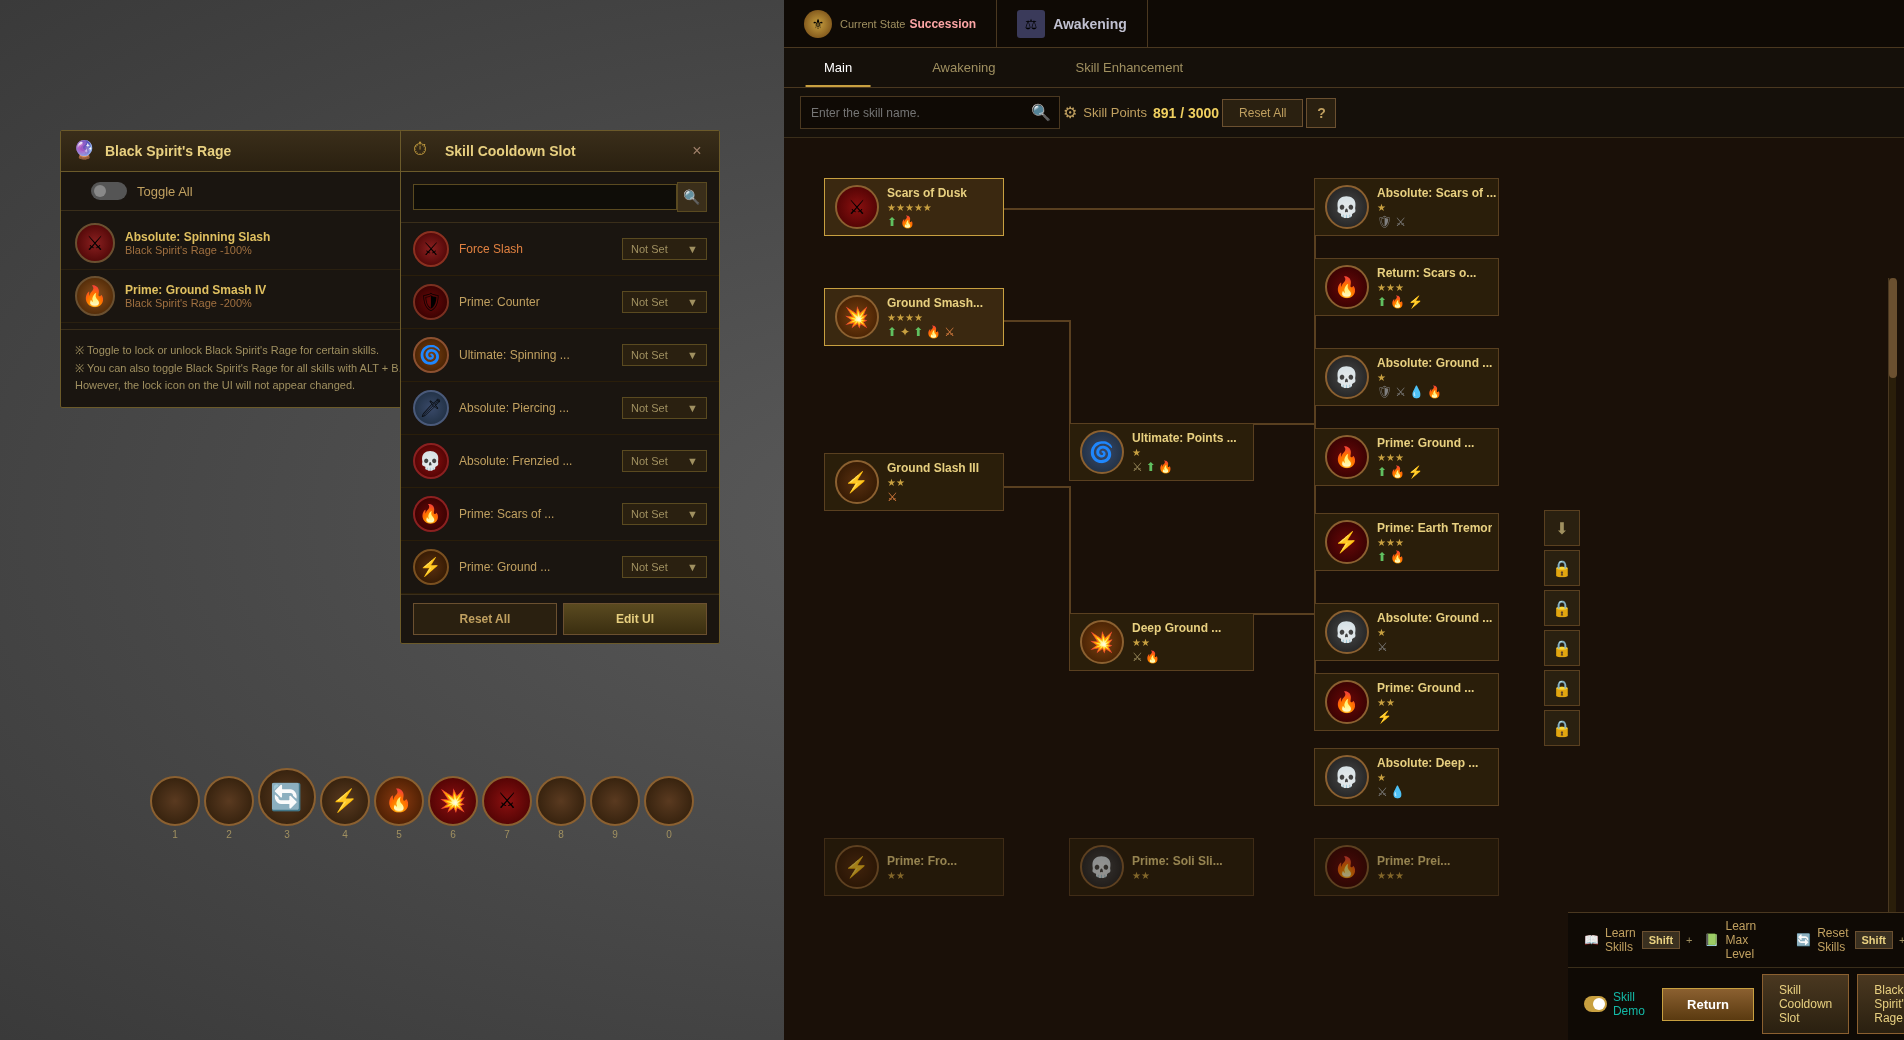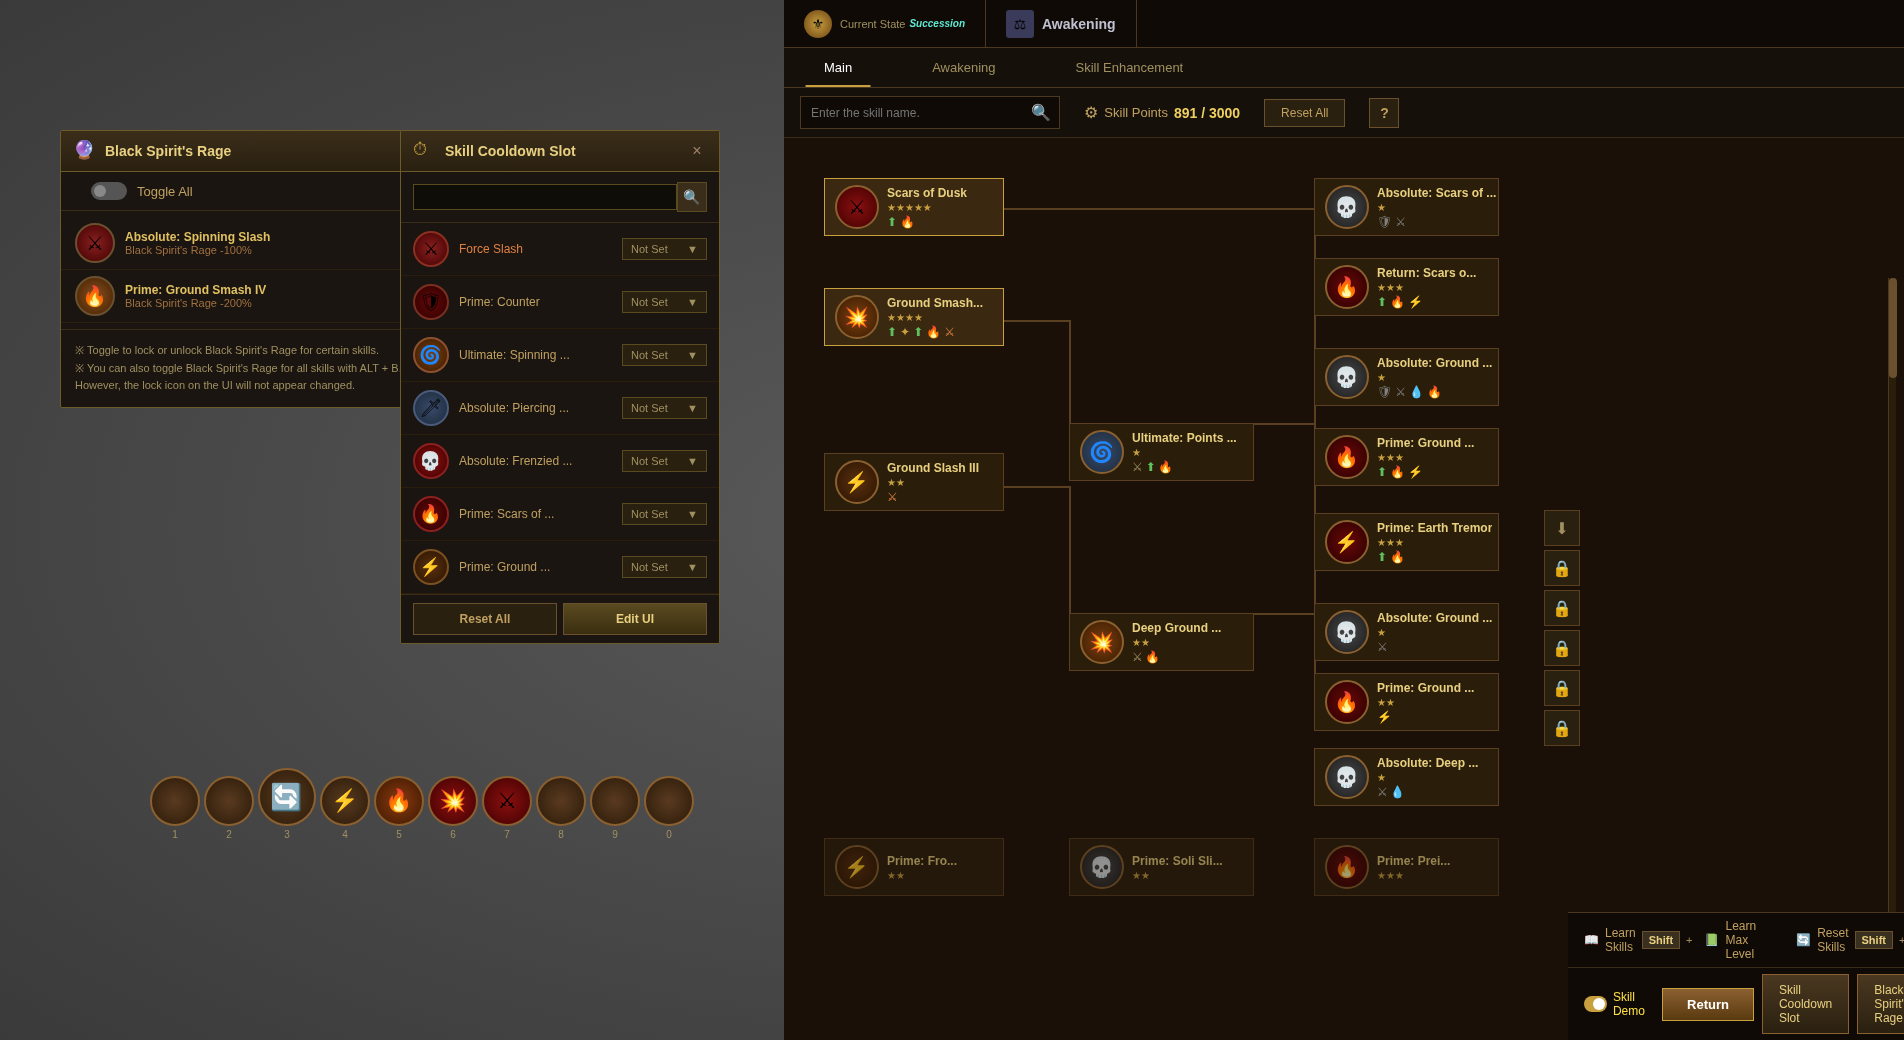--- a/index.html
+++ b/index.html
@@ -357,24 +357,23 @@
       font-size: 14px;
     }
 
     .current-state-label {
       color: #a09060;
       font-size: 11px;
       margin-right: 4px;
     }
 
     .succession-label {
-      color: #5eead4;
-      font-size: 10px;
+      color: #fca5a5;
+      font-size: 12px;
       font-weight: bold;
-      font-style: italic;
     }
 
     .awakening-tab {
       display: flex;
       align-items: center;
       padding: 0 20px;
       border-right: 1px solid #4a3820;
       cursor: pointer;
     }
 
@@ -424,21 +423,21 @@
       height: 2px;
       background: #c8a040;
     }
 
     .skill-toolbar {
       display: flex;
       align-items: center;
       padding: 8px 16px;
       background: #15100a;
       border-bottom: 1px solid #3a2e1a;
-      gap: 24px;
+      gap: 3px;
     }
 
     .skill-search {
       flex: 0 0 260px;
       display: flex;
       align-items: center;
       background: #0f0a05;
       border: 1px solid #4a3820;
     }
 
@@ -675,21 +674,21 @@
       position: absolute;
       right: 2px;
       top: 2px;
       width: 12px;
       height: 12px;
       background: #fff;
       border-radius: 50%;
     }
 
     .demo-label {
-      color: #fde047;
+      color: #14b8a6;
       font-size: 12px;
     }
 
     .return-btn {
       padding: 8px 24px;
       background: linear-gradient(180deg, #8b6030 0%, #5a3a10 100%);
       border: 1px solid #c8a040;
       color: #fff;
       font-size: 13px;
       font-weight: bold;

